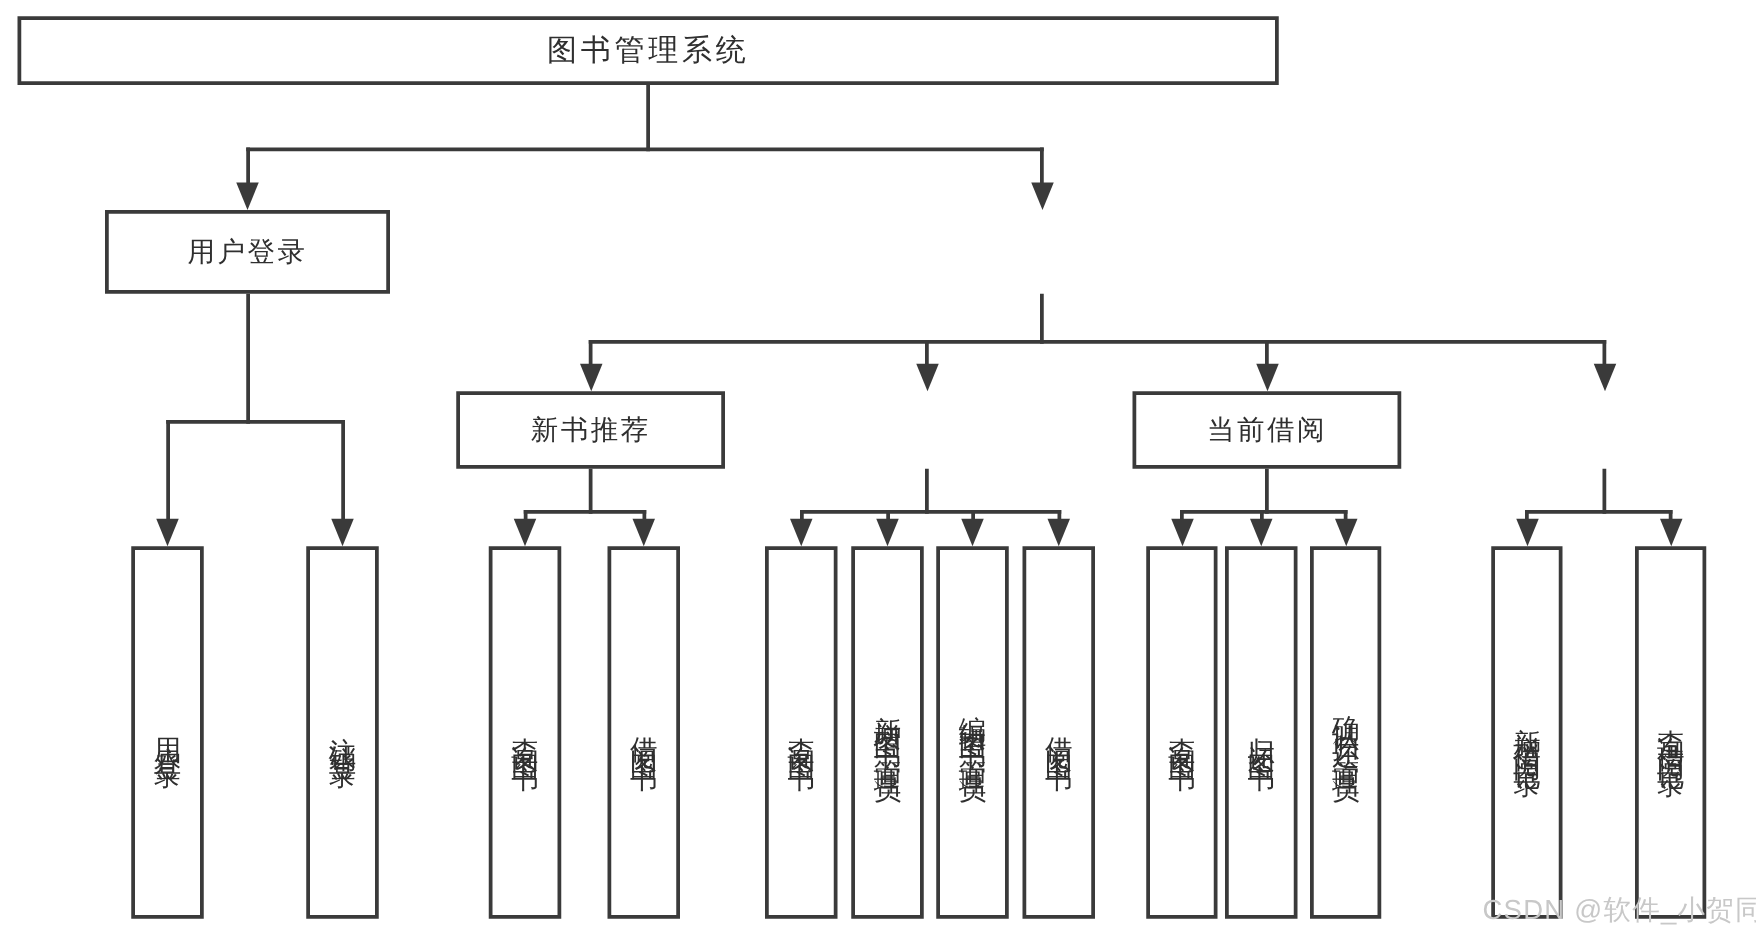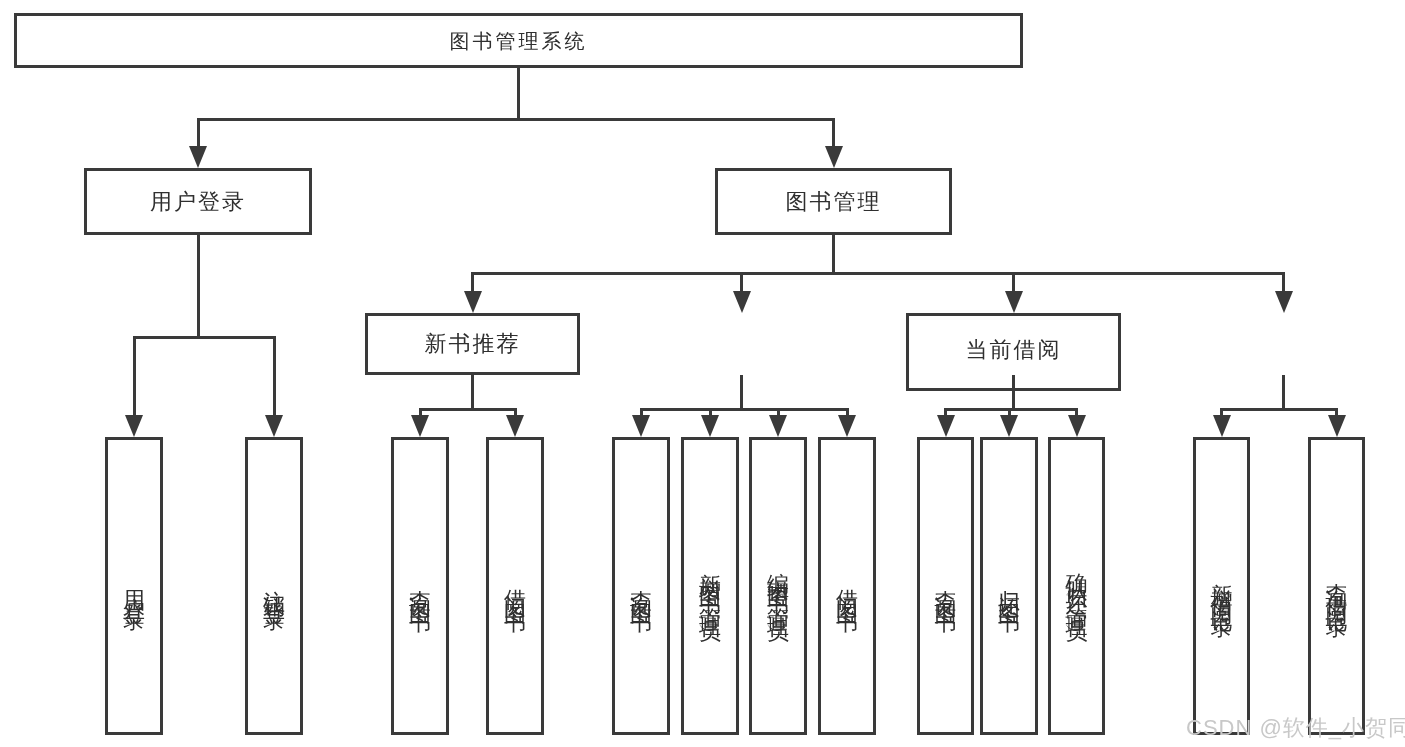--- a/index.html
+++ b/index.html
@@ -28,21 +28,21 @@
     display:flex;
     align-items:center;
     justify-content:center;
     color:var(--text);
   }
   .node-label{
     white-space:nowrap;
     line-height:1;
   }
   .node.level-0 .node-label{
-    font-size:20px;
+    font-size:24px;
     letter-spacing:3px;
     font-family:Liberation Serif, serif;
   }
   .node.level-1 .node-label,
   .node.level-2 .node-label{
     font-size:22px;
     letter-spacing:2px;
   }
   .node.vertical .node-label{
     writing-mode:vertical-rl;
@@ -78,27 +78,24 @@
 <body>
 
 <div id="stage">
   <div class="watermark">CSDN @软件_小贺同学</div>
 <div class="node level-0" style="left: 14px; top: 13px; width: 1009px; height: 55px;">
       <span class="node-label">图书管理系统</span>
     </div>
     <div class="node level-1" style="left: 84px; top: 168px; width: 228px; height: 67px;">
       <span class="node-label">用户登录</span>
     </div>
-    <div class="node level-1" style="left: 715px; top: 168px; width: 237px; height: 67px;">
-      <span class="node-label">图书管理</span>
-    </div>
     <div class="node level-2" style="left: 365px; top: 313px; width: 215px; height: 62px;">
       <span class="node-label">新书推荐</span>
     </div>
-    <div class="node level-2" style="left: 906px; top: 313px; width: 215px; height: 78px; font-family: Liberation Mono, monospace;">
+    <div class="node level-2" style="left: 906px; top: 313px; width: 215px; height: 62px;">
       <span class="node-label">当前借阅</span>
     </div>
     <div class="node level-3 vertical" style="left: 105px; top: 437px; width: 58px; height: 298px;">
       <span class="node-label">用户登录</span>
     </div>
     <div class="node level-3 vertical" style="left: 245px; top: 437px; width: 58px; height: 298px;">
       <span class="node-label">注销登录</span>
     </div>
     <div class="node level-3 vertical" style="left: 391px; top: 437px; width: 58px; height: 298px;">
       <span class="node-label">查询图书</span>

